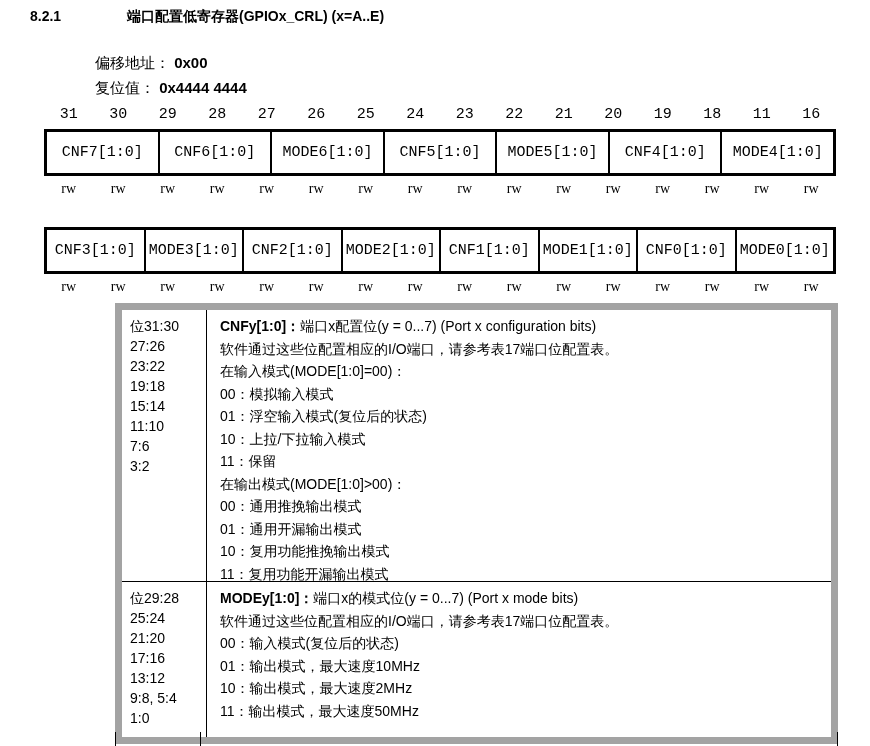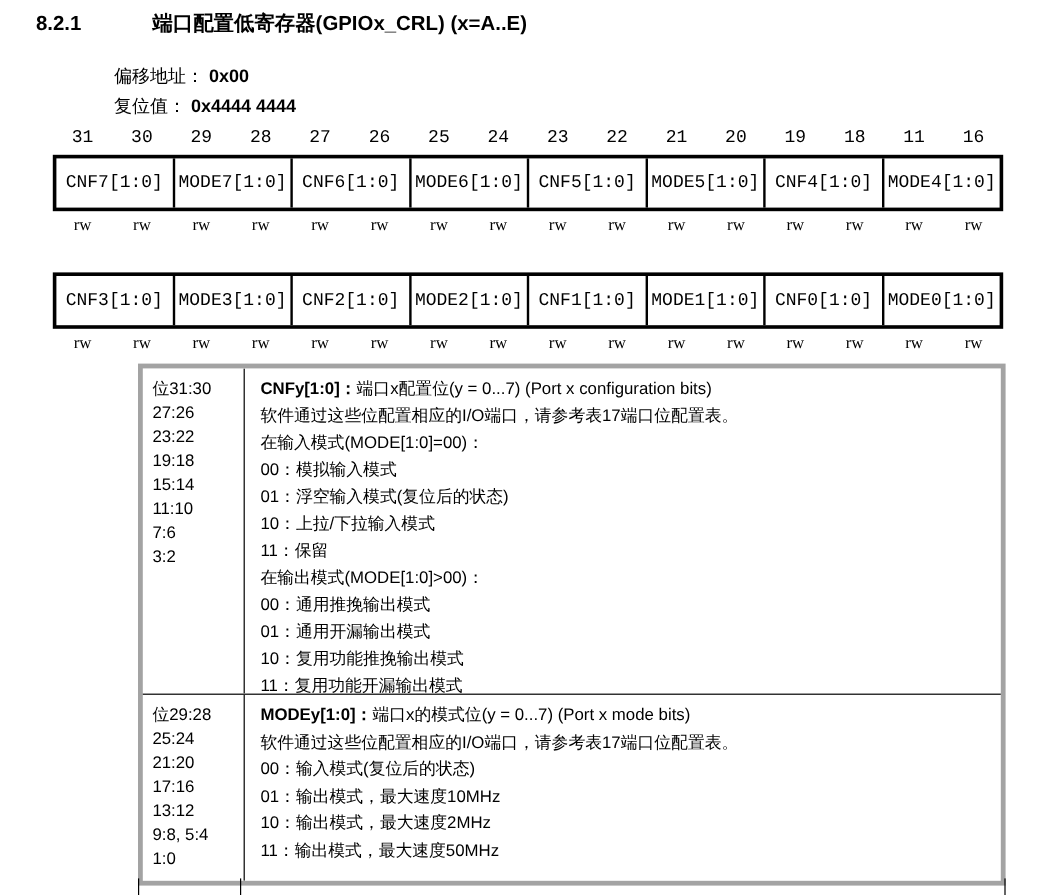--- a/index.html
+++ b/index.html
@@ -6,21 +6,21 @@
   html,body { background:#fff; }
   .page {
     position:relative;
     width:870px; height:746px;
     background:#fff;
     color:#000;
     font-family:"Liberation Sans", sans-serif;
     overflow:hidden;
   }
   
-  .title { position:absolute; top:8px; left:30px; font-size:17px; font-weight:bold; white-space:nowrap; }
+  .title { position:absolute; top:8px; left:30px; font-size:14px; font-weight:bold; white-space:nowrap; }
   .sec-num { display:inline-block; width:97px; }
   
   .meta { position:absolute; left:95px; font-size:15px; white-space:nowrap; }
   .meta-offset { top:54px;text-align:center; }
   .meta-reset  { top:79px; }
   .meta .val { font-weight:bold; }
   
   .bits-row, .rw-row {
     position:absolute; left:44px; width:792px;
     display:flex;
@@ -47,21 +47,21 @@
     border-left:2px solid #000;
     display:flex; align-items:center; justify-content:center;
     font-family:"Liberation Mono", monospace;
     font-size:15px;
     white-space:nowrap;
   }
   .reg-table > div:first-child { border-left:none; }
   
   .desc-table {
     position:absolute; left:115px; top:303px; width:723px;
-    border:4px solid #a3a3a3;
+    border:7px solid #a3a3a3;
     background:#fff;
     font-size:14px;
   }
   .desc-row { display:flex; overflow:hidden; }
   .desc-row.r1 { height:272px; border-bottom:1px solid #000; }
   .desc-row.r2 { height:155px; }
   .bit-col {
     width:85px;
     border-right:1px solid #000;
     padding:6px 2px 0 8px;
@@ -113,21 +113,20 @@
       <div>22</div>
       <div>21</div>
       <div>20</div>
       <div>19</div>
       <div>18</div>
       <div>11</div>
       <div>16</div>
   </div>
   <div class="reg-table reg-high">
     <div>CNF7[1:0]</div>
-      <div>MODE7[1:0]</div>
       <div>CNF6[1:0]</div>
       <div>MODE6[1:0]</div>
       <div>CNF5[1:0]</div>
       <div>MODE5[1:0]</div>
       <div>CNF4[1:0]</div>
       <div>MODE4[1:0]</div>
   </div>
   <div class="rw-row rw-high">
     <div>rw</div>
       <div>rw</div>

